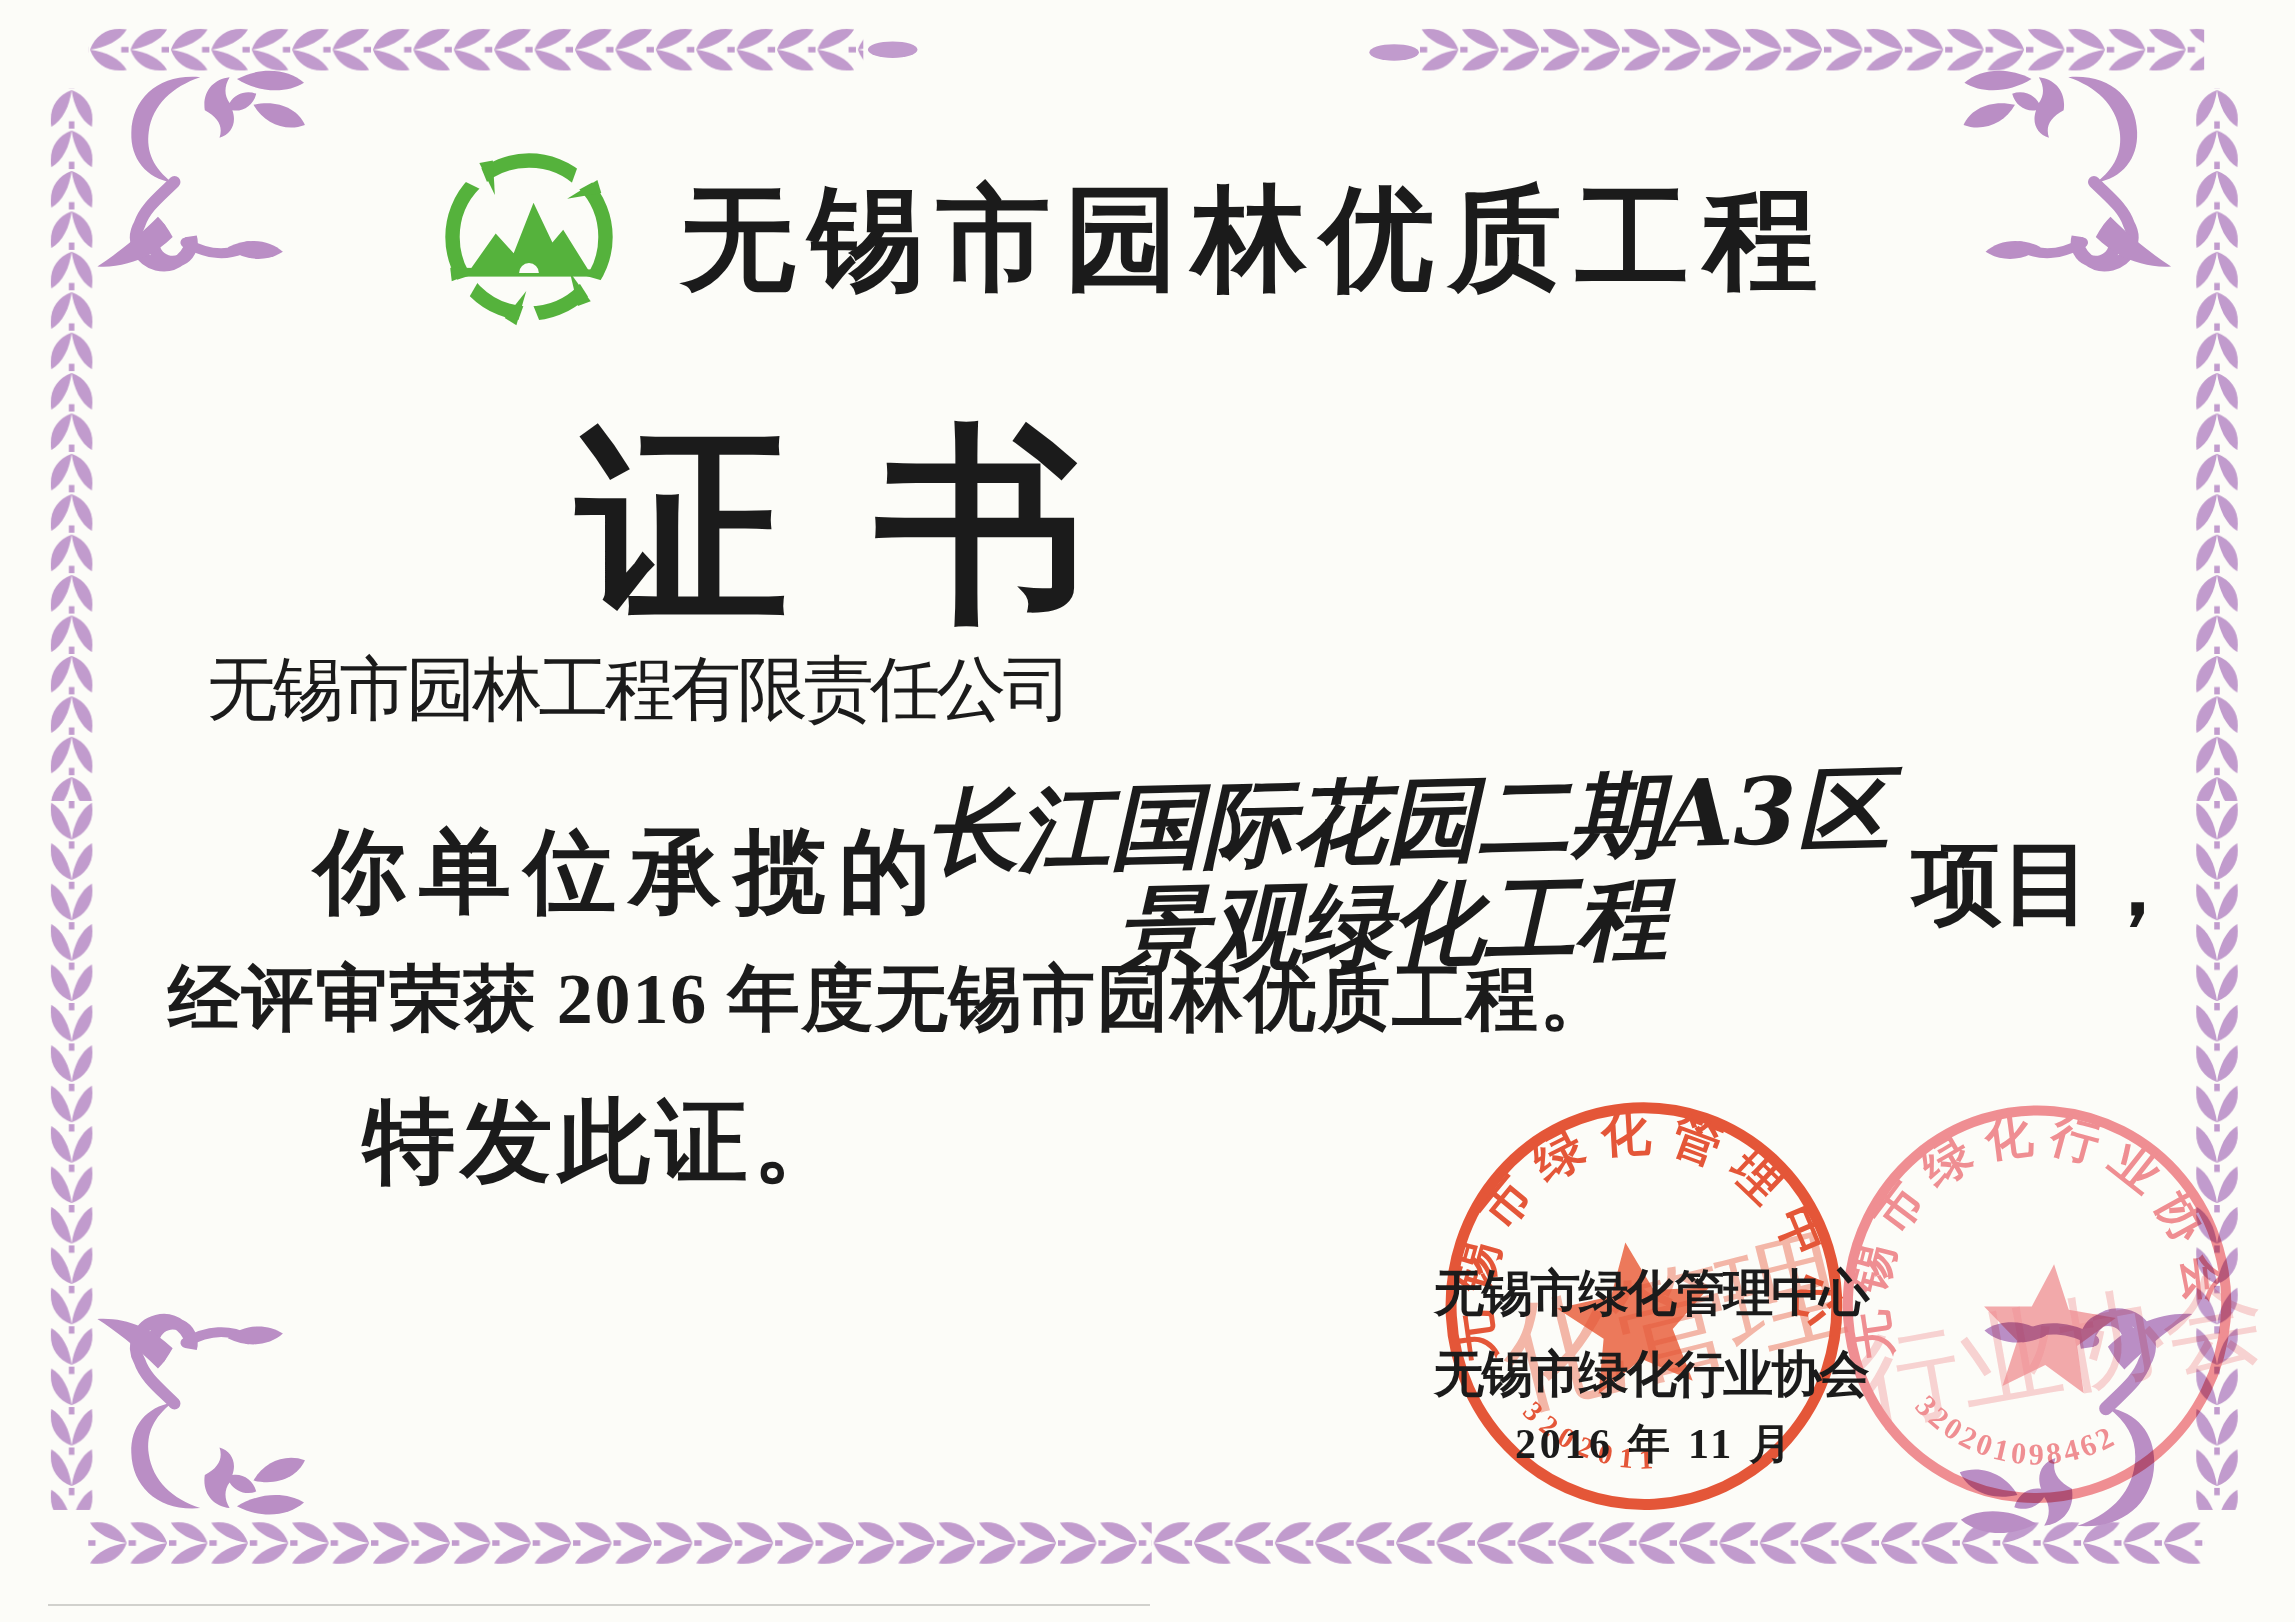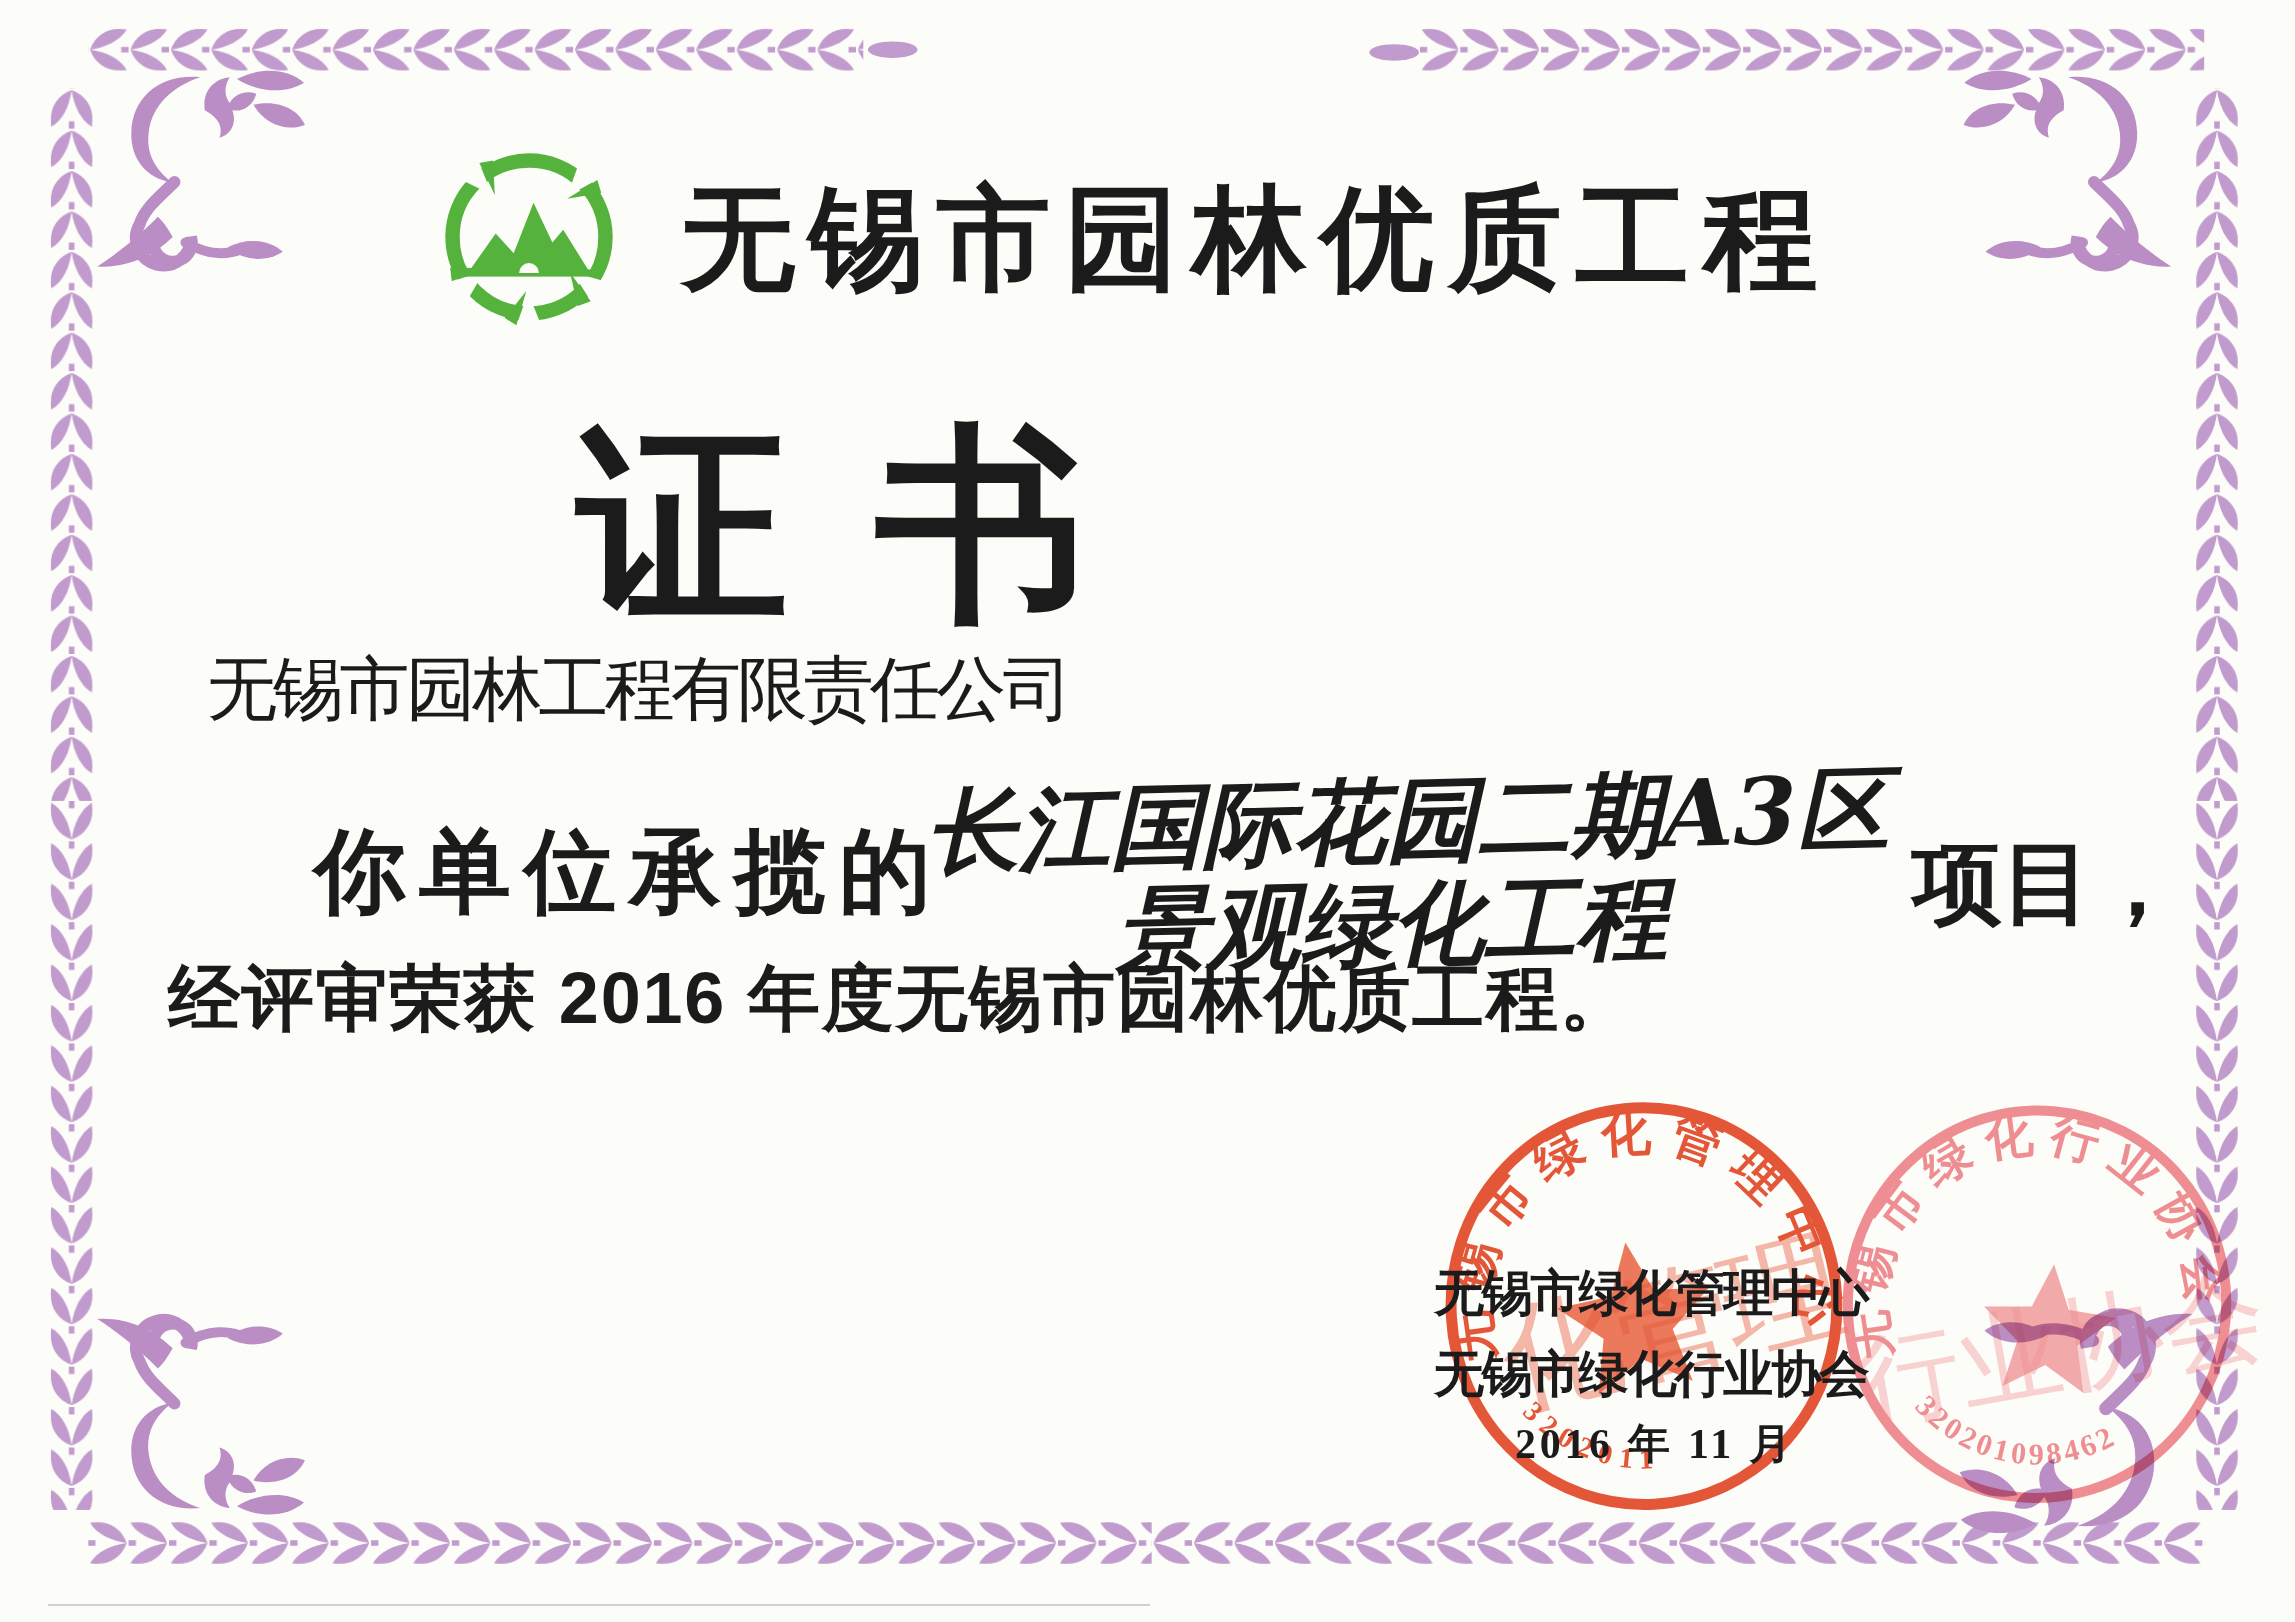--- a/index.html
+++ b/index.html
@@ -5,21 +5,21 @@
   html,body { margin:0; padding:0; background:#e8e8e8; }
   #page {
     position:relative; width:2296px; height:1623px;
     background:#fcfcf8; overflow:hidden;
     font-family:"Liberation Serif","DejaVu Serif",serif;
     color:#1b1b1b;
   }
   .layer { position:absolute; left:0; top:0; }
   .blend { mix-blend-mode:multiply; }
   .txt { position:absolute; white-space:nowrap; color:#1b1b1b; }
-  .song  { font-family:Liberation Sans, sans-serif; font-weight:900; }
+  .song  { font-family:Liberation Serif, serif; font-weight:900; }
   .kai   { font-family:"Liberation Serif","DejaVu Serif",serif; font-weight:400; }
   .hand  { font-family:"DejaVu Serif","Liberation Serif",serif; font-weight:700; font-style:italic; }
 
   .t-header    { left:681px;  top:163px;  font-size:114px; letter-spacing:13.8px; }
   .t-cert      { left:577px;  top:386px;  font-size:211px; letter-spacing:87px; }
   .t-recipient { left:207px;  top:643px;  font-size:70px;  letter-spacing:-3.7px; }
   .t-prefix    { left:314px;  top:810px;  font-size:92px; letter-spacing:13px;text-align:right; }
   .t-project   { left:927px; top:770px;  width:927px; text-align:center;
                  font-size:92px; line-height:103px; transform:rotate(-1.4deg); }
   .t-suffix    { left:1912px; top:823px;  font-size:90px; }
@@ -173,20 +173,21 @@
 
   <div class="txt hand t-project">
     <div>长江国际花园二期A3区</div>
     <div>景观绿化工程</div>
   </div>
 
   <div class="txt song t-suffix">项目，</div>
 
   <div class="txt song t-award">经评审荣获 2016 年度无锡市园林优质工程。</div>
 
+  <div class="txt song t-closing">特发此证。</div>
 
   <div class="txt song t-org1">无锡市绿化管理中心</div>
 
   <div class="txt song t-org2">无锡市绿化行业协会</div>
 
   <div class="txt t-date">2016 年 11 月</div>
 
   <div class="scan-edge"></div>
 </div>
 

